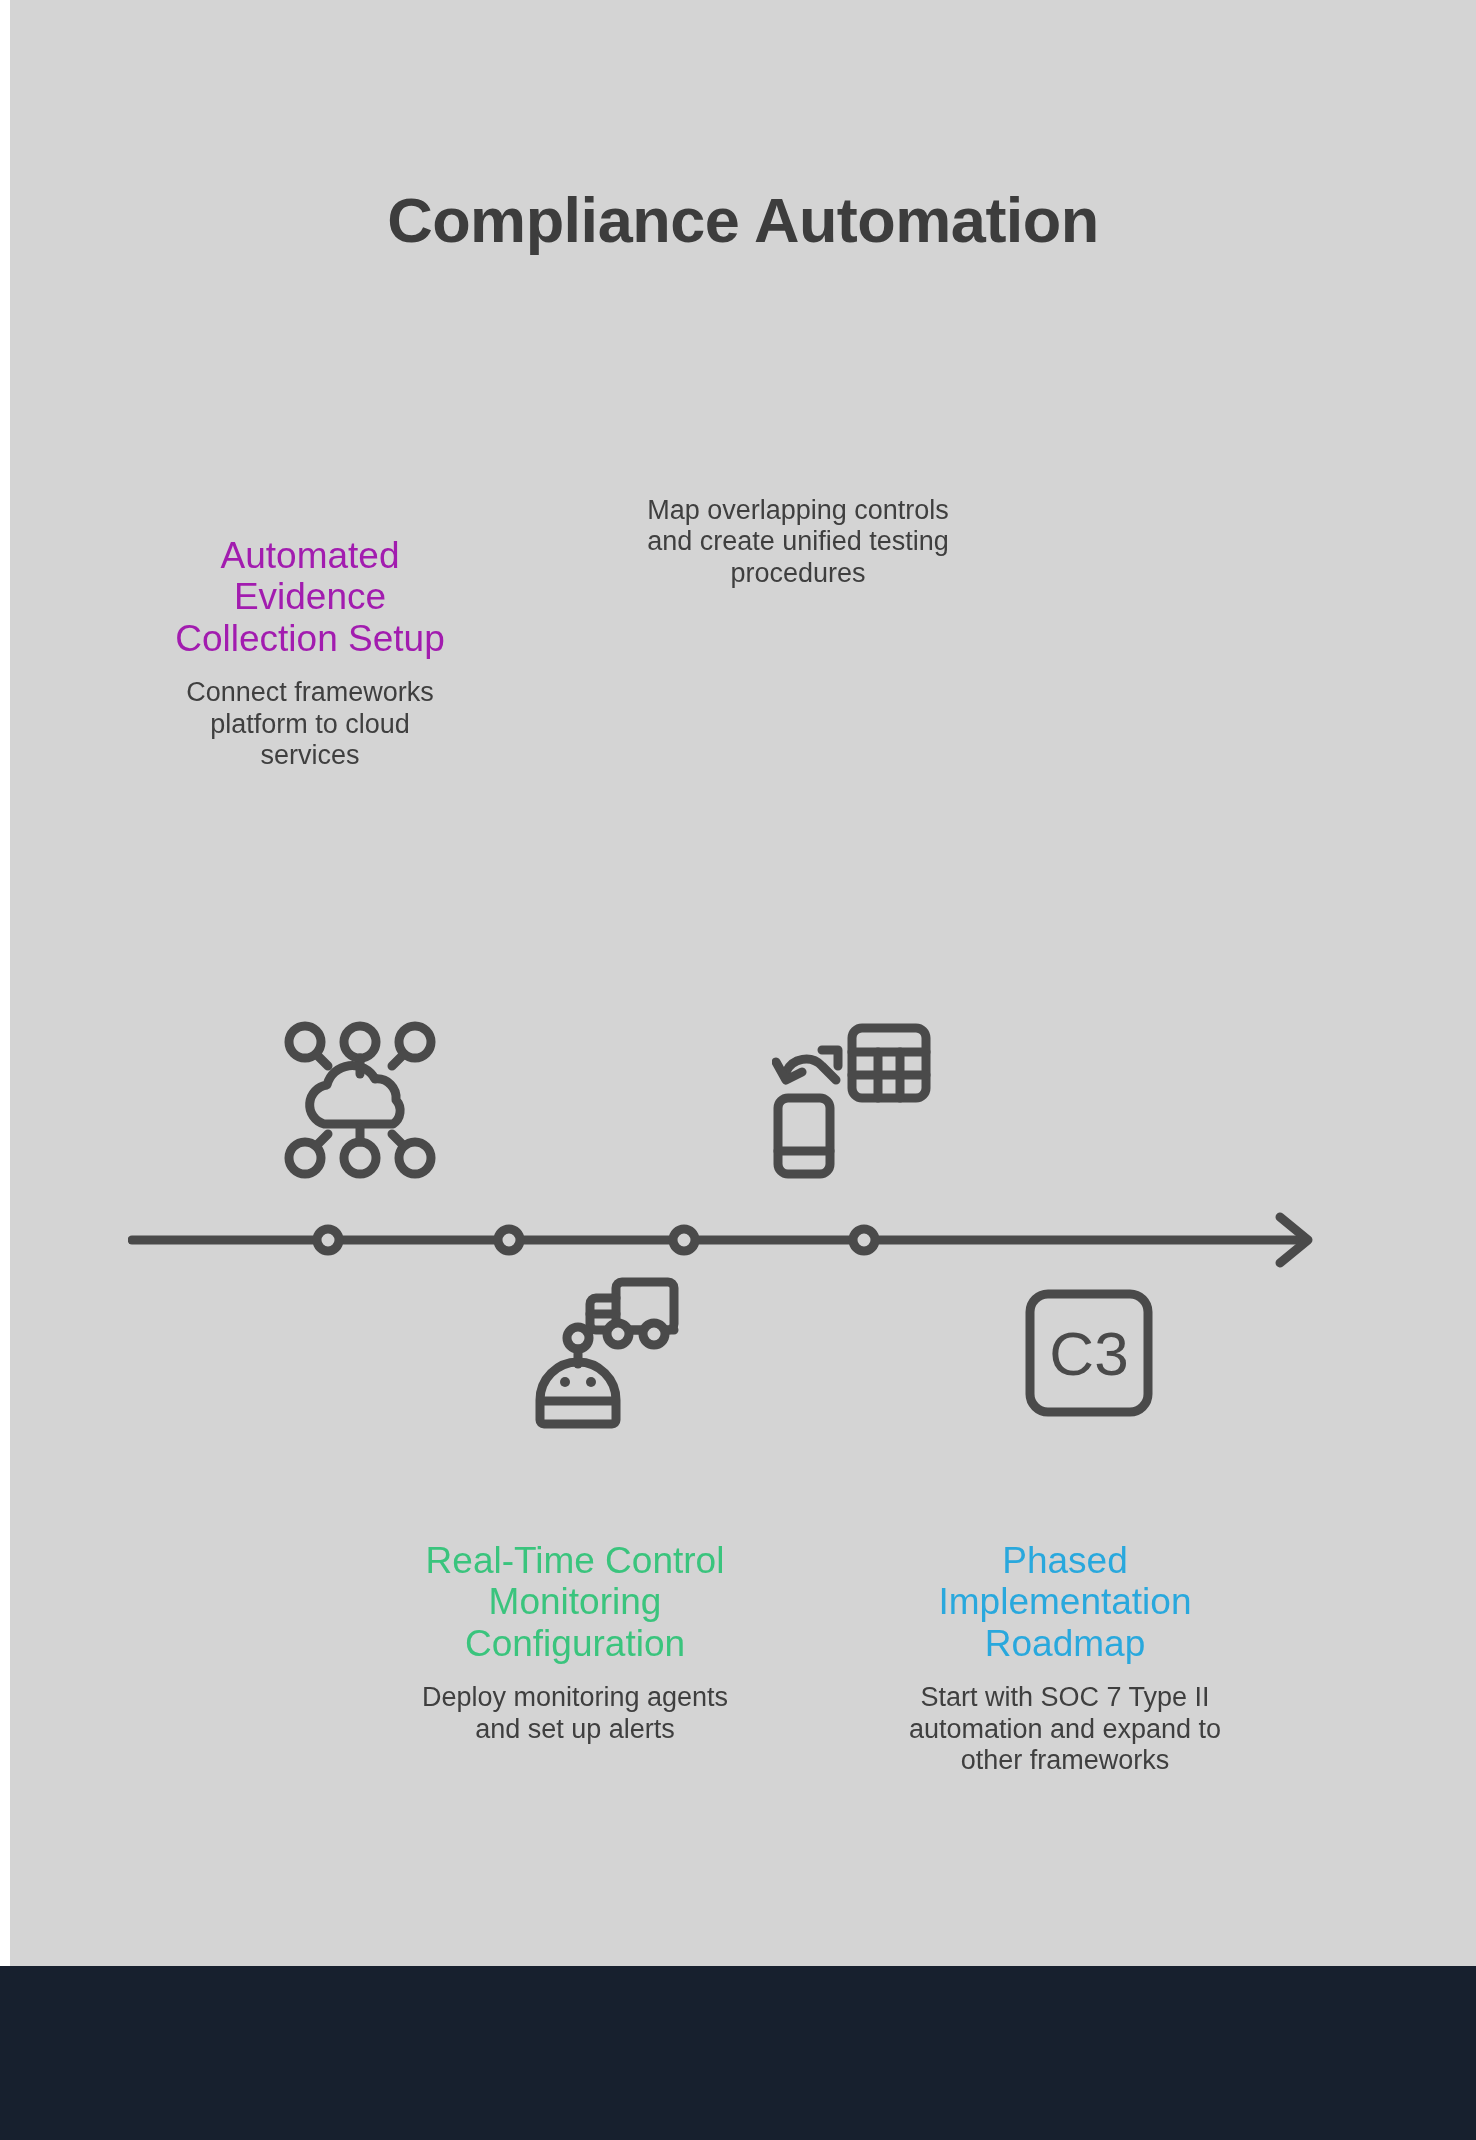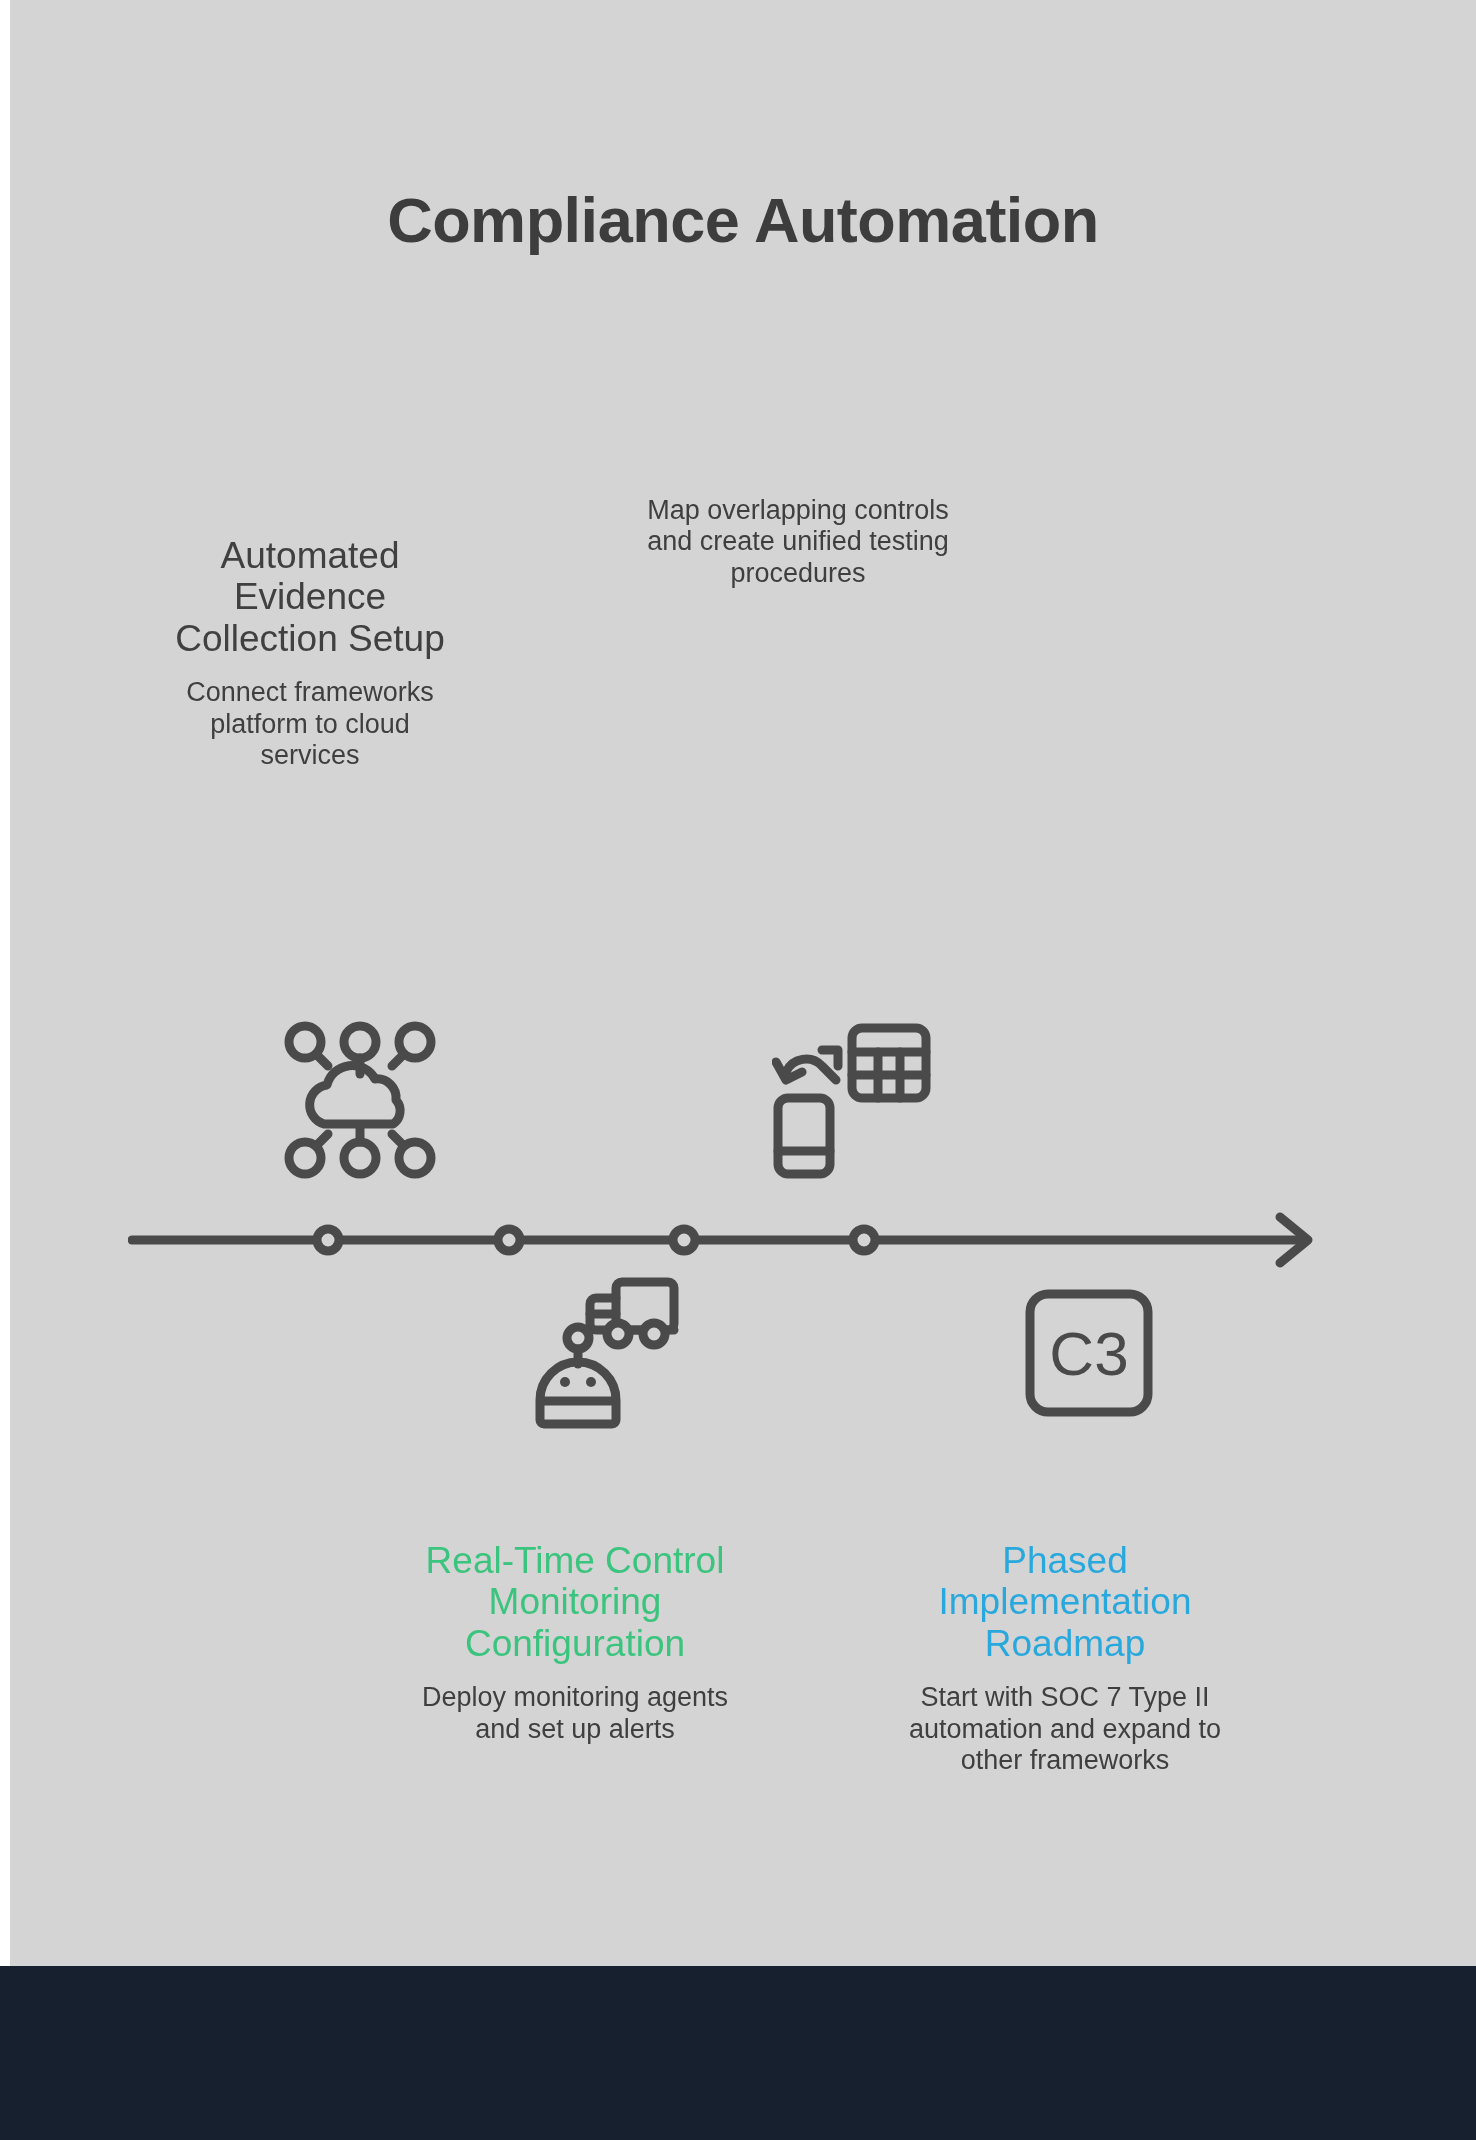--- a/index.html
+++ b/index.html
@@ -106,21 +106,21 @@
 
 <div class="poster">
 
   <div class="canvas">
 
     <div class="title">
       <span class="title-line">Compliance Automation</span>
     </div>
 
     <div class="block block-1">
-      <p class="block-heading" style="color:#404040;">Automated Evidence Collection Setup</p>
+      <p class="block-heading" style="color:#a21caf;">Automated Evidence Collection Setup</p>
       <p class="block-desc">Connect frameworks platform to cloud services</p>
     </div>
 
     <div class="block block-2">
       <p class="block-desc">Map overlapping controls and create unified testing procedures</p>
     </div>
 
     <div class="icon icon-cloud-network">
       <svg width="160" height="160" viewBox="0 0 160 160" fill="none" stroke="#4a4a4a" stroke-width="9" stroke-linecap="round" stroke-linejoin="round">
 

